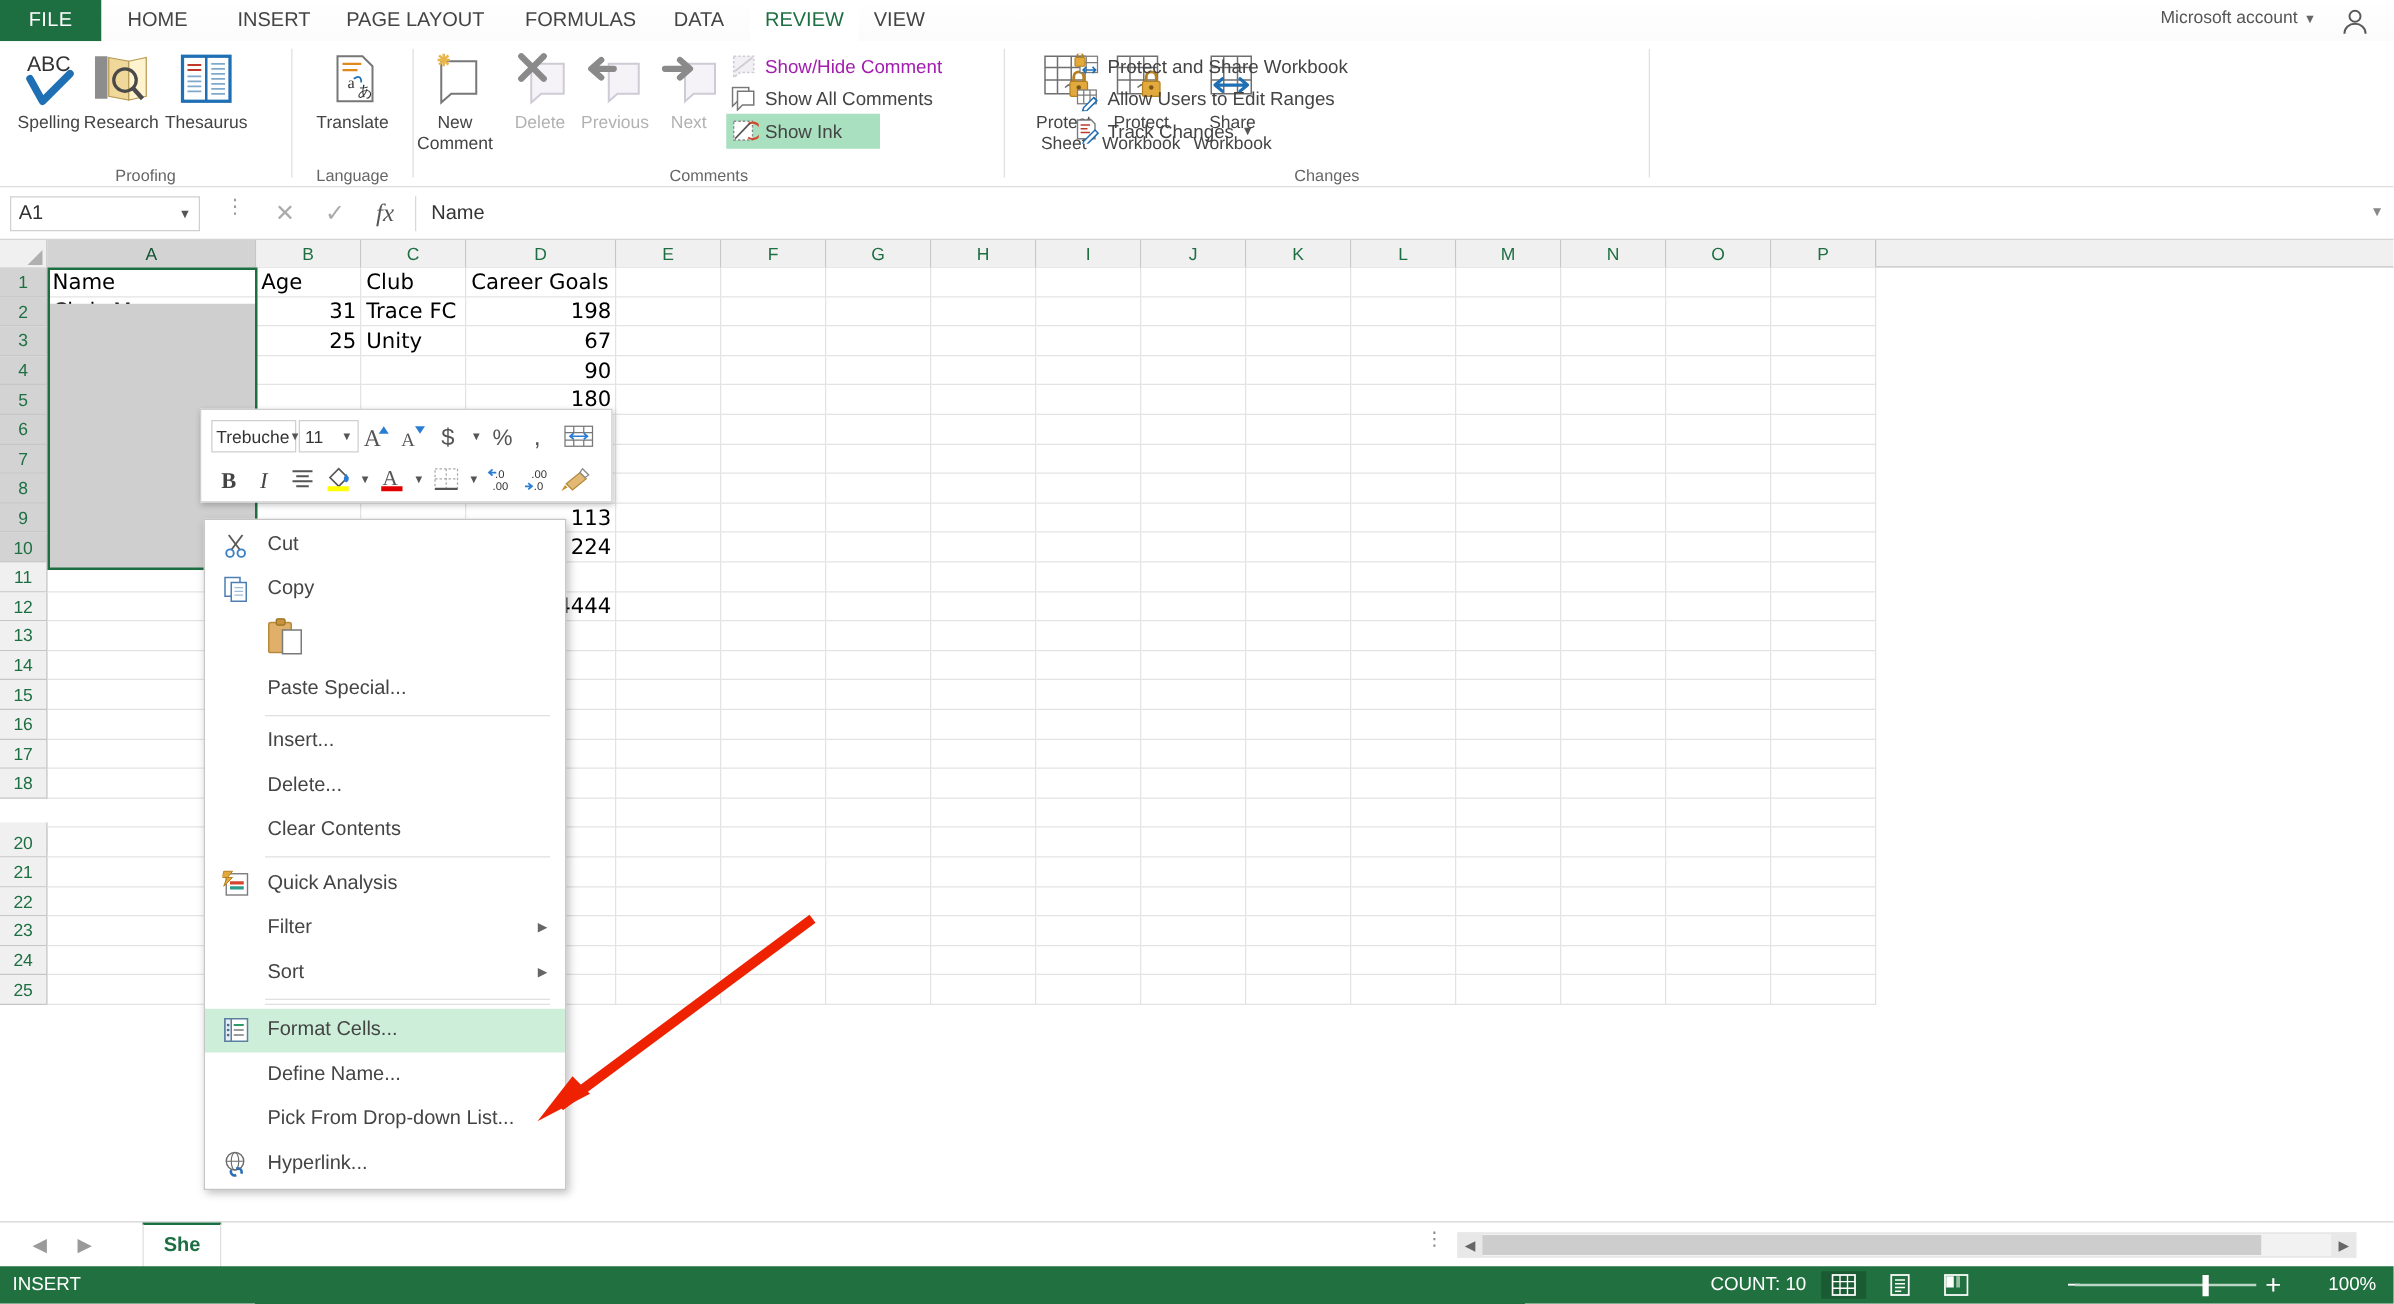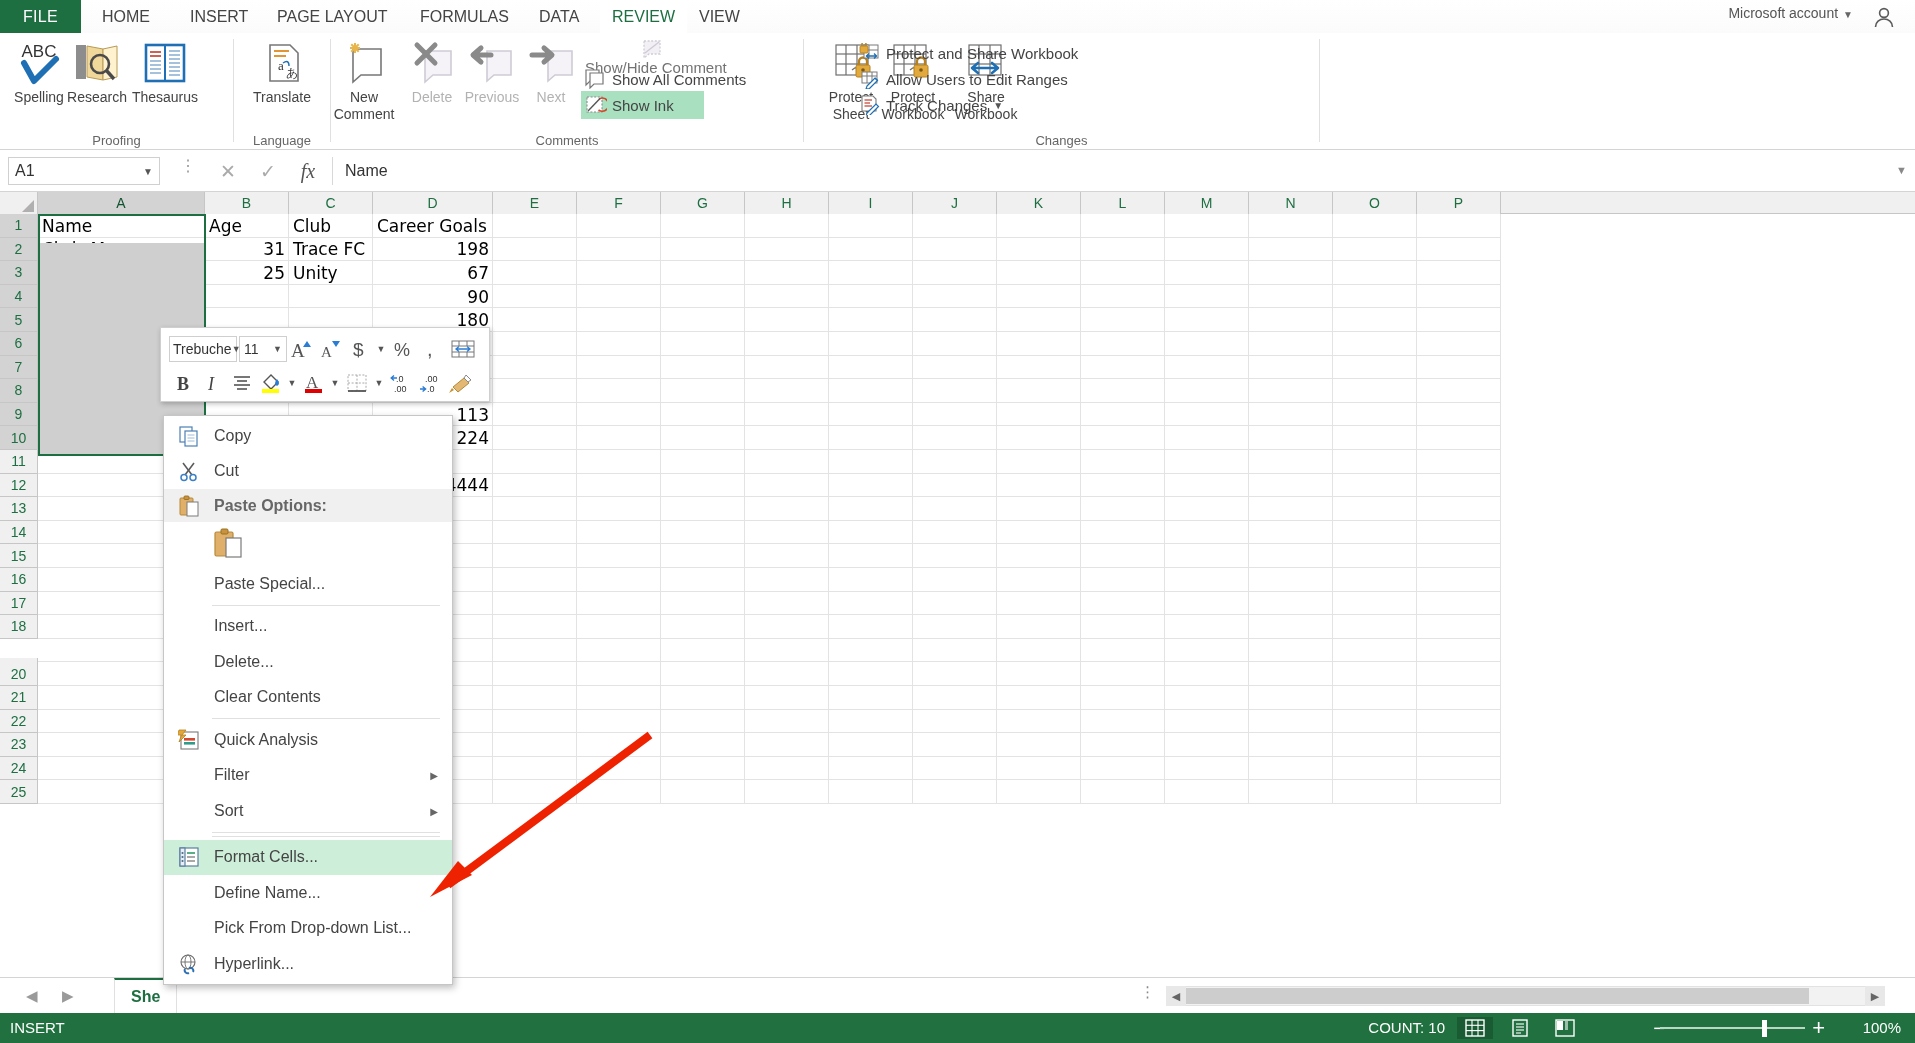--- a/index.html
+++ b/index.html
@@ -56,21 +56,21 @@
     position:absolute; top:4px; width:74px; text-align:center;
     font-size:14px; color:#444; line-height:17px;
   }
   .bigbtn .ico{ display:block; height:52px; }
   .bigbtn.dis{ color:#b2b2b2; }
 
   .smallbtn{
     position:absolute; height:28px; display:flex; align-items:center;
     font-size:15px; color:#444; padding:0 4px; white-space:nowrap;
   }
-  .smallbtn.dis{ color:#737373;flex-direction:column; }
+  .smallbtn.dis{ color:#a21caf; }
   .smallbtn .si{ width:22px; height:20px; margin-right:5px; flex:none; }
   .hl-green{ background:#a9e0c0; }
 
   
   .fbar{
     position:absolute; left:0; top:150px; width:1915px; height:42px;
     background:#fff; border-bottom:1px solid #d4d4d4;
   }
   .namebox{
     position:absolute; left:8px; top:7px; width:152px; height:28px;
@@ -1121,56 +1121,46 @@
         </svg>
     </div>
   </div>
 </div>
 
 <div class="ctxmenu">
 
   <div class="mi">
     <span class="mic">
       <svg width="22" height="22" viewBox="0 0 22 22">
+          <g stroke="#5a5a5a" stroke-width="1.5" fill="none">
+            <line x1="5" y1="3" x2="14" y2="15"></line>
+            <line x1="16" y1="3" x2="7" y2="15"></line>
+          </g>
+          <circle cx="6" cy="17.5" r="3" fill="none" stroke="#3b7fc4" stroke-width="1.5"></circle>
+          <circle cx="15" cy="17.5" r="3" fill="none" stroke="#3b7fc4" stroke-width="1.5"></circle>
+        </svg>
+    </span>
+    <span>Cut</span>
+  </div>
+
+  <div class="mi">
+    <span class="mic">
+      <svg width="22" height="22" viewBox="0 0 22 22">
           <rect x="2" y="2" width="12" height="15" fill="#fff" stroke="#4d7fb3" stroke-width="1.2"></rect>
           <rect x="7" y="6" width="12" height="15" fill="#fff" stroke="#4d7fb3" stroke-width="1.2"></rect>
           <g stroke="#9dbcd9" stroke-width="1">
             <line x1="9.5" y1="10" x2="16.5" y2="10"></line>
             <line x1="9.5" y1="13" x2="16.5" y2="13"></line>
             <line x1="9.5" y1="16" x2="16.5" y2="16"></line>
           </g>
         </svg>
     </span>
     <span>Copy</span>
   </div>
 
-  <div class="mi">
-    <span class="mic">
-      <svg width="22" height="22" viewBox="0 0 22 22">
-          <g stroke="#5a5a5a" stroke-width="1.5" fill="none">
-            <line x1="5" y1="3" x2="14" y2="15"></line>
-            <line x1="16" y1="3" x2="7" y2="15"></line>
-          </g>
-          <circle cx="6" cy="17.5" r="3" fill="none" stroke="#3b7fc4" stroke-width="1.5"></circle>
-          <circle cx="15" cy="17.5" r="3" fill="none" stroke="#3b7fc4" stroke-width="1.5"></circle>
-        </svg>
-    </span>
-    <span>Cut</span>
-  </div>
-
-  <div class="mi hdr">
-    <span class="mic">
-      <svg width="22" height="22" viewBox="0 0 22 22">
-          <rect x="2" y="3" width="13" height="17" rx="1" fill="#e0b06a" stroke="#b78a38" stroke-width="1"></rect>
-          <rect x="6" y="1" width="5" height="3.5" rx="1" fill="#c9923f" stroke="#96701f" stroke-width=".9"></rect>
-          <rect x="9" y="7" width="11" height="14" fill="#fff" stroke="#7a7a7a" stroke-width="1"></rect>
-        </svg>
-    </span>
-    <span>Paste Options:</span>
-  </div>
 
   <div class="pasterow">
     <span>
       <svg width="32" height="32" viewBox="0 0 32 32">
           <rect x="3" y="5" width="18" height="24" rx="1.5" fill="#e0b06a" stroke="#b78a38" stroke-width="1.2"></rect>
           <rect x="9" y="2" width="7" height="5" rx="1.2" fill="#c9923f" stroke="#96701f" stroke-width="1"></rect>
           <rect x="14" y="11" width="15" height="19" fill="#fff" stroke="#7a7a7a" stroke-width="1.2"></rect>
         </svg>
     </span>
   </div>

